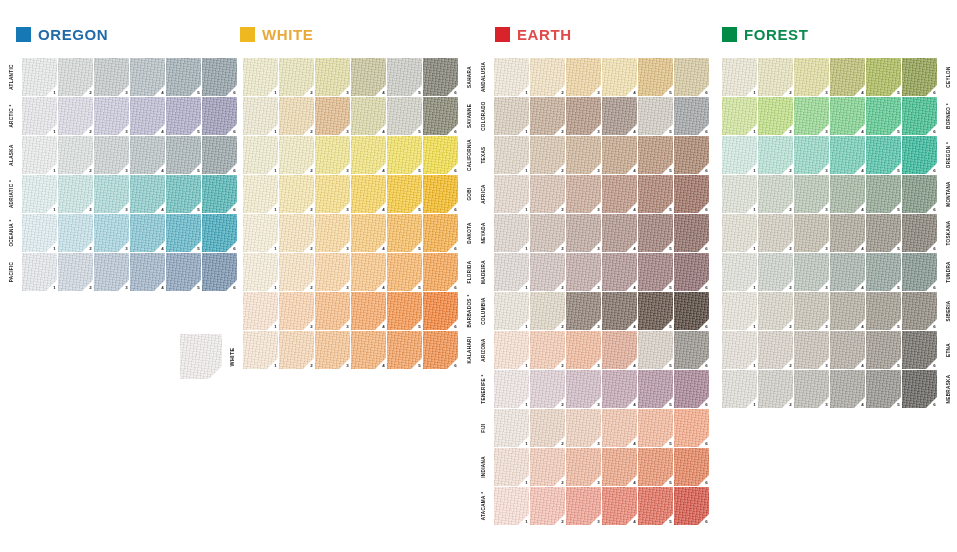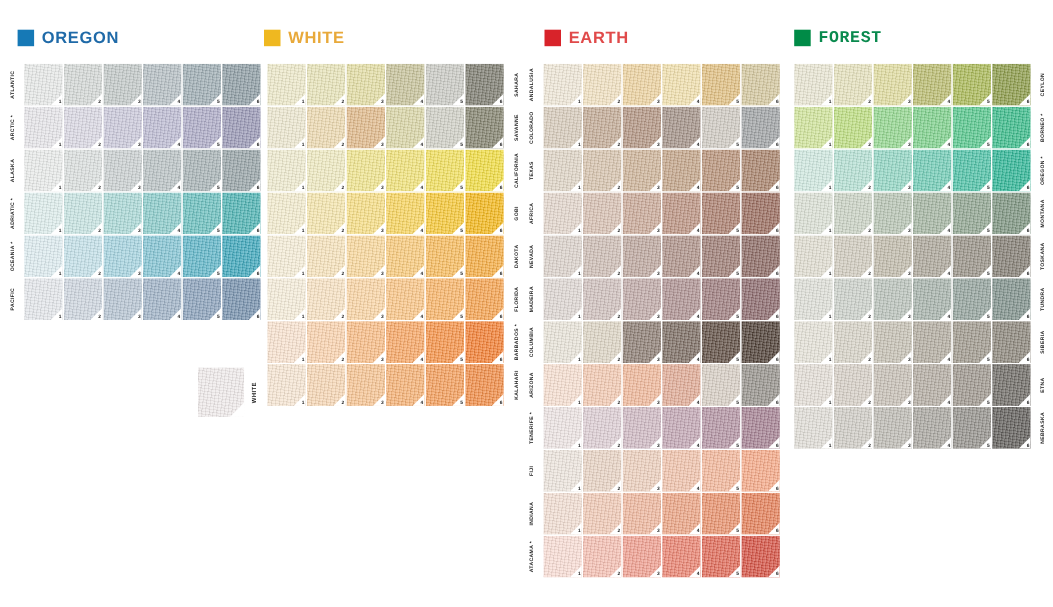--- a/index.html
+++ b/index.html
@@ -112,21 +112,21 @@
     <div class="fam-header" style="left: 240px; top: 26px;">
       <span class="fam-chip" style="background: rgb(239, 184, 32);"></span>
       <span class="fam-title" style="color: rgb(232, 169, 58);">WHITE</span>
     </div>
     <div class="fam-header" style="left: 495px; top: 26px;">
       <span class="fam-chip" style="background: rgb(216, 35, 42);"></span>
       <span class="fam-title" style="color: rgb(224, 74, 74);">EARTH</span>
     </div>
     <div class="fam-header" style="left: 722px; top: 26px;">
       <span class="fam-chip" style="background: rgb(0, 139, 71);"></span>
-      <span class="fam-title" style="color: rgb(10, 138, 78); font-family: Liberation Mono, monospace;">FOREST</span>
+      <span class="fam-title" style="color: rgb(10, 138, 78);">FOREST</span>
     </div>
     <div class="block" style="left: 0px; top: 58px;">
       <div class="row" style="margin-bottom: 1px;">
         <div class="row-labelcell">
           <span class="row-label">ATLANTIC</span>
         </div>
         <div class="swatches">
           <div class="sw" title="ATLANTIC 1">
             <div class="sw-fill" style="background-color: rgb(230, 232, 231);"></div>
             <div class="sw-notch"></div>

